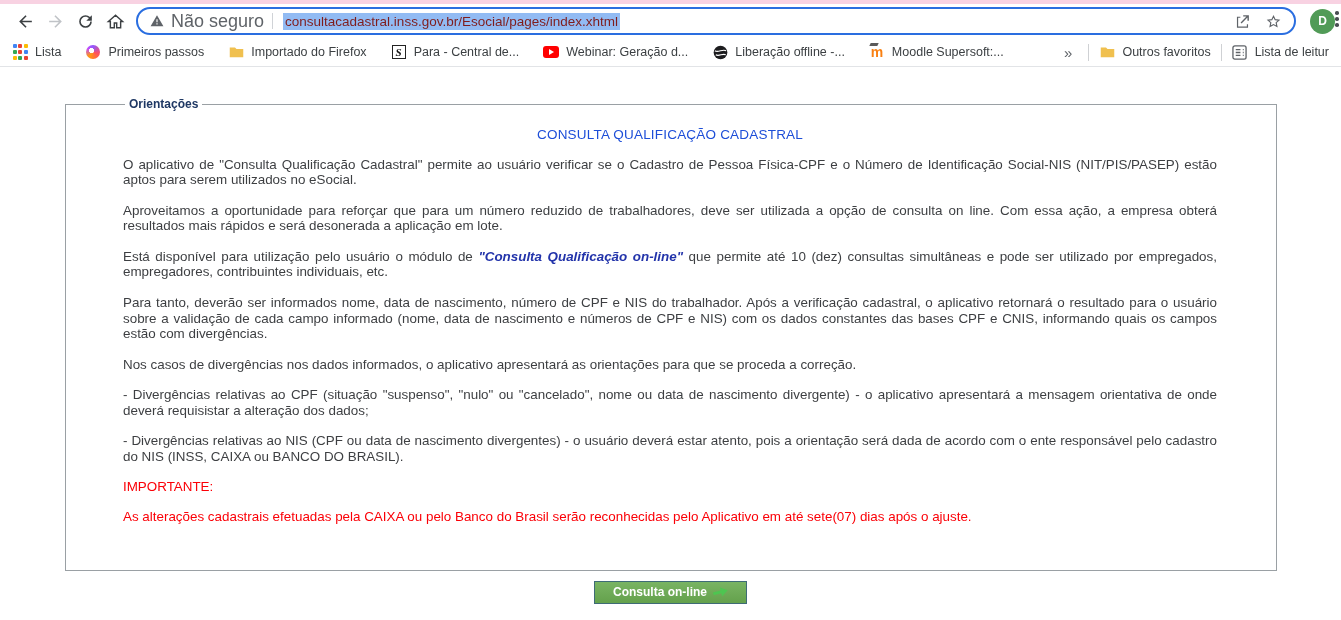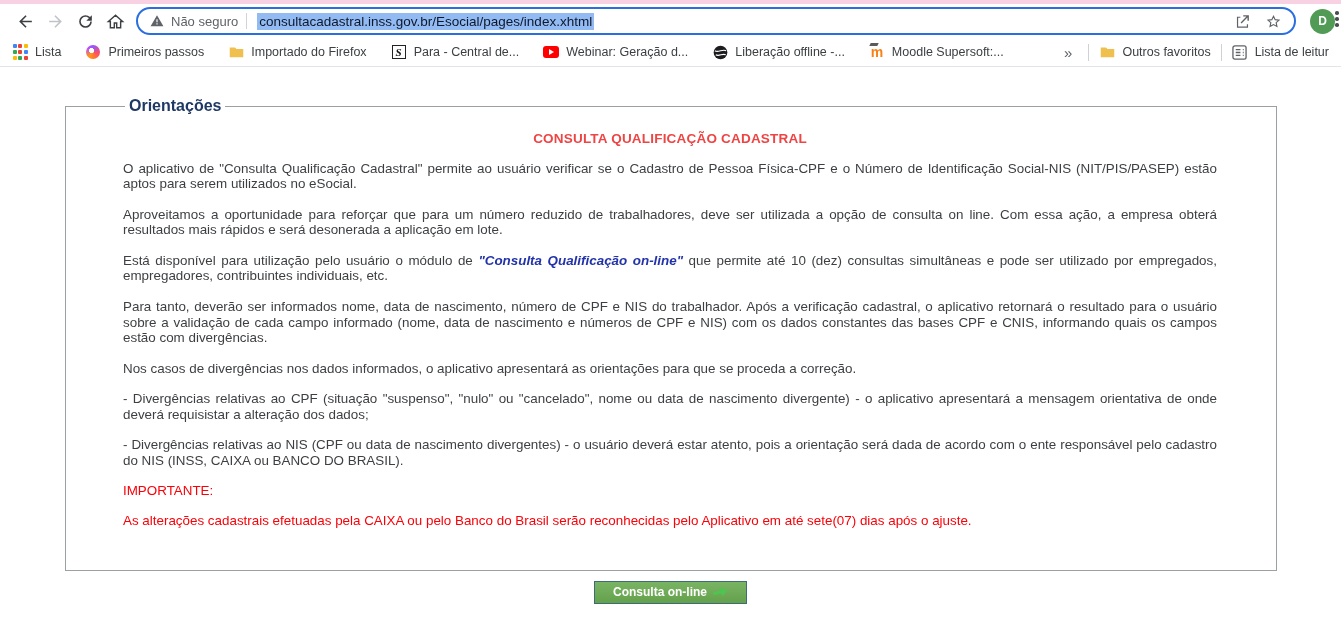--- a/index.html
+++ b/index.html
@@ -7,23 +7,23 @@
               font-family:"Liberation Sans", sans-serif; }
 
   
   .theme-strip { height:4px; background:#f8d2e2; }
   .toolbar { height:34px; display:flex; align-items:center; padding:0 6px 0 10px; background:#fff; position:relative; }
   .nav-btn { width:30px; height:30px; display:flex; align-items:center; justify-content:center; flex:0 0 auto; cursor:pointer; }
   .nav-btn svg { width:19px; height:19px; }
   .omnibox { flex:1; height:28px; border:2px solid #2a6ee0; border-radius:15px; background:#fff;
              display:flex; align-items:center; padding:0 12px; margin:0 10px 0 6px; min-width:0; }
   .warn-ic svg { width:14px; height:14px; display:block; }
-  .sec-label { font-size:13px; color:#5f6368; margin:0 8px 0 7px; white-space:nowrap; }
+  .sec-label { font-size:18px; color:#5f6368; margin:0 8px 0 7px; white-space:nowrap; }
   .om-div { width:1px; height:16px; background:#d0d3d7; margin-right:10px; }
-  .url-sel { font-size:13.5px; color:#0f172a; background:#92bbf3; padding:1px 2px; white-space:nowrap; }
+  .url-sel { font-size:13.5px; color:#7f1d1d; background:#92bbf3; padding:1px 2px; white-space:nowrap; }
   .om-spacer { flex:1; }
   .om-icon { margin-left:14px; display:flex; }
   .om-icon svg { width:17px; height:17px; }
   .avatar { width:25px; height:25px; border-radius:50%; background:#519b57; color:#fff; font-size:12px; font-weight:bold;
             display:flex; align-items:center; justify-content:center; flex:0 0 auto; margin-left:4px; cursor:pointer; }
   .kebab { position:absolute; right:-3px; top:7px; width:14px; display:flex; flex-direction:column; align-items:center; gap:2.5px; cursor:pointer; }
   .kebab i { width:3.5px; height:3.5px; border-radius:50%; background:#4a4e53; }
 
   
   .bookmarks { height:29px; display:flex; align-items:center; padding:0 12px; background:#fff;
@@ -44,22 +44,22 @@
   .moodle { position:relative; color:#f98012; font-weight:800; font-size:14px; line-height:10px; }
   .moodle::before { content:""; position:absolute; left:-1px; top:-4px; width:8px; height:3px; background:#5a5a5a;
                     transform:skewX(-25deg); }
   .chev { margin-left:auto; font-size:15px; color:#5f6368; cursor:pointer; padding:0 6px; }
   .bm-div { width:1px; height:17px; background:#cfd1d4; margin:0 10px; }
   .bm-end { display:flex; align-items:center; gap:7px; cursor:pointer; overflow:hidden; }
 
   
   .page { position:relative; height:553px; background:#fff; }
   fieldset.orient { margin:30px 64px 0 65px; height:474px; border:1px solid #9aa0a4; padding:2px 59px 14px 57px; background:#fff; }
-  fieldset.orient legend { font-size:16px; font-weight:bold; color:#1f3864; padding:0 4px; margin-left:2px; }
-  .doc-title { text-align:center; font-weight:bold; font-size:13.5px; color:#ef4444; margin:14px 0 6px; letter-spacing:.2px; }
+  fieldset.orient legend { font-size:12px; font-weight:bold; color:#1f3864; padding:0 4px; margin-left:2px; }
+  .doc-title { text-align:center; font-weight:normal; font-size:13.5px; color:#1d4ed8; margin:14px 0 6px; letter-spacing:.2px; }
   .para { font-size:13.4px; line-height:15.8px; color:#3d3f42; text-align:justify; margin-top:14.5px; }
   .hl-blue { color:#2233aa; font-weight:bold; font-style:italic; }
   .b-lead { font-weight:normal; }
   .red { color:#fb0007; }
   .footer-row { display:flex; justify-content:center; margin-top:10px; position:relative; z-index:2; }
   .go-btn { display:inline-flex; align-items:center; gap:6px; background:linear-gradient(#79b463,#64a14c);
             border:1px solid #3e6b76; color:#fff; font-weight:bold; font-size:12px;
             padding:3px 18px 4px; cursor:pointer; font-family:"Liberation Sans", sans-serif; }
   .go-btn svg { width:15px; height:12px; transform:rotate(-14deg); }
 </style>

